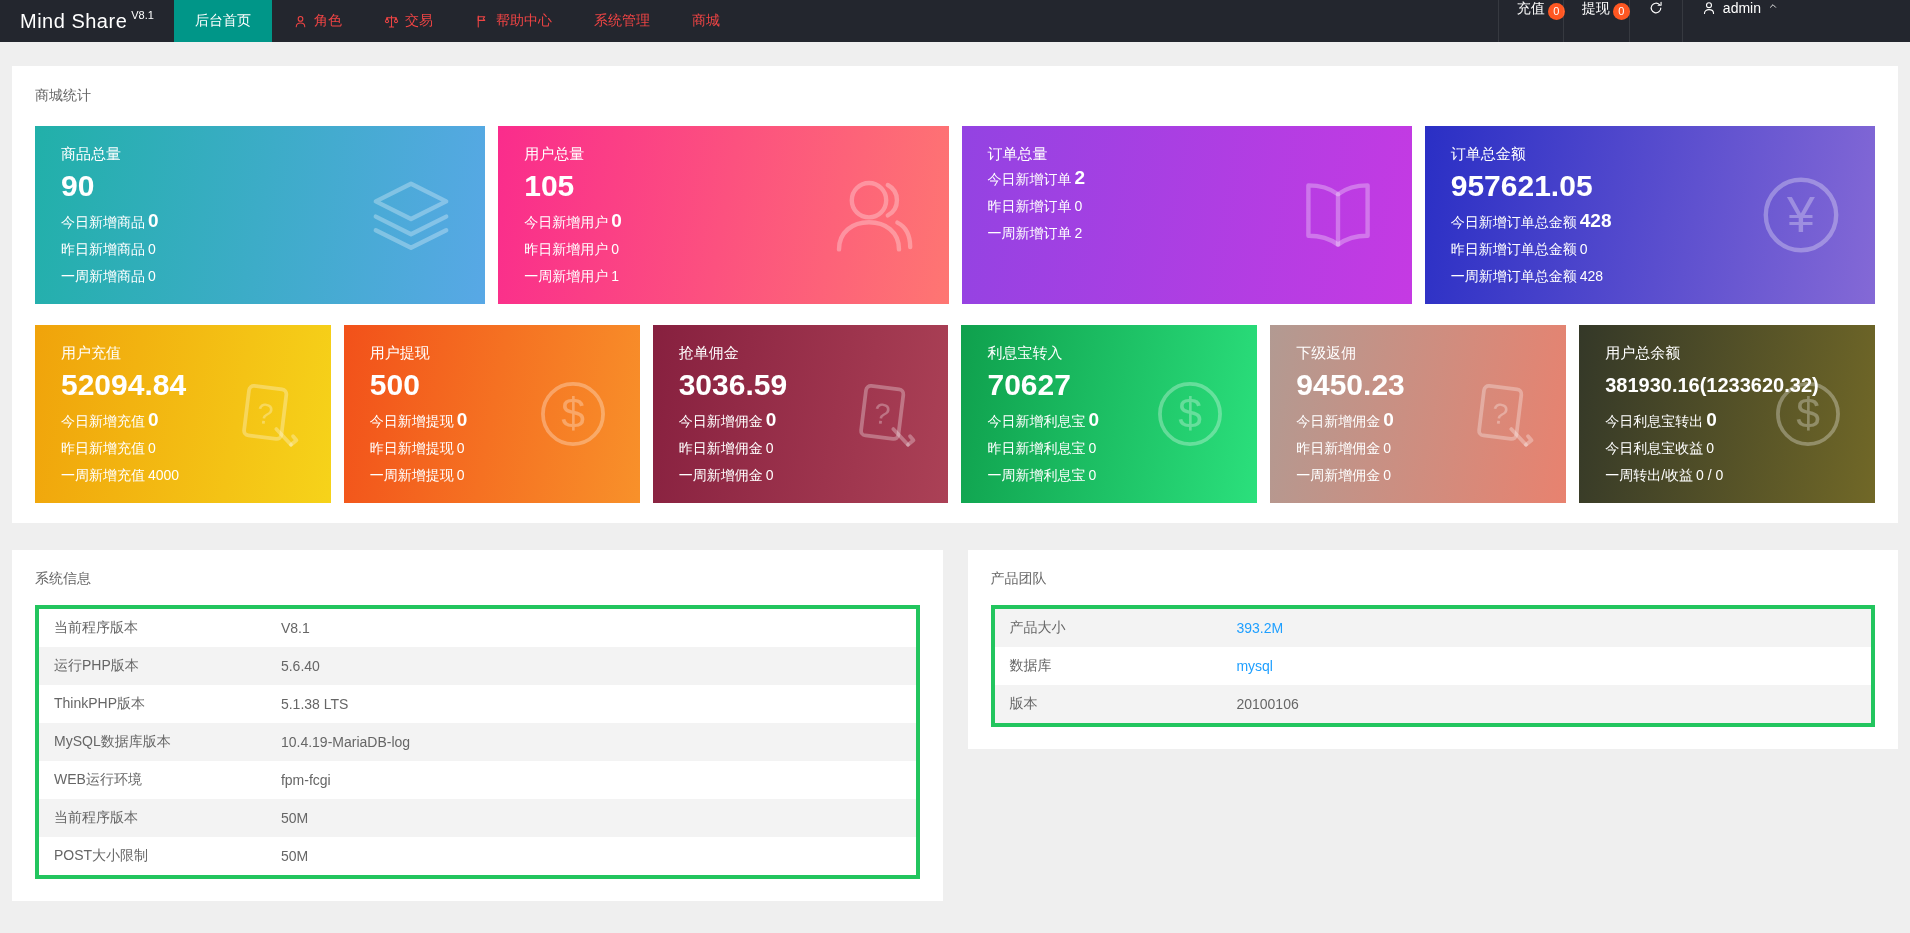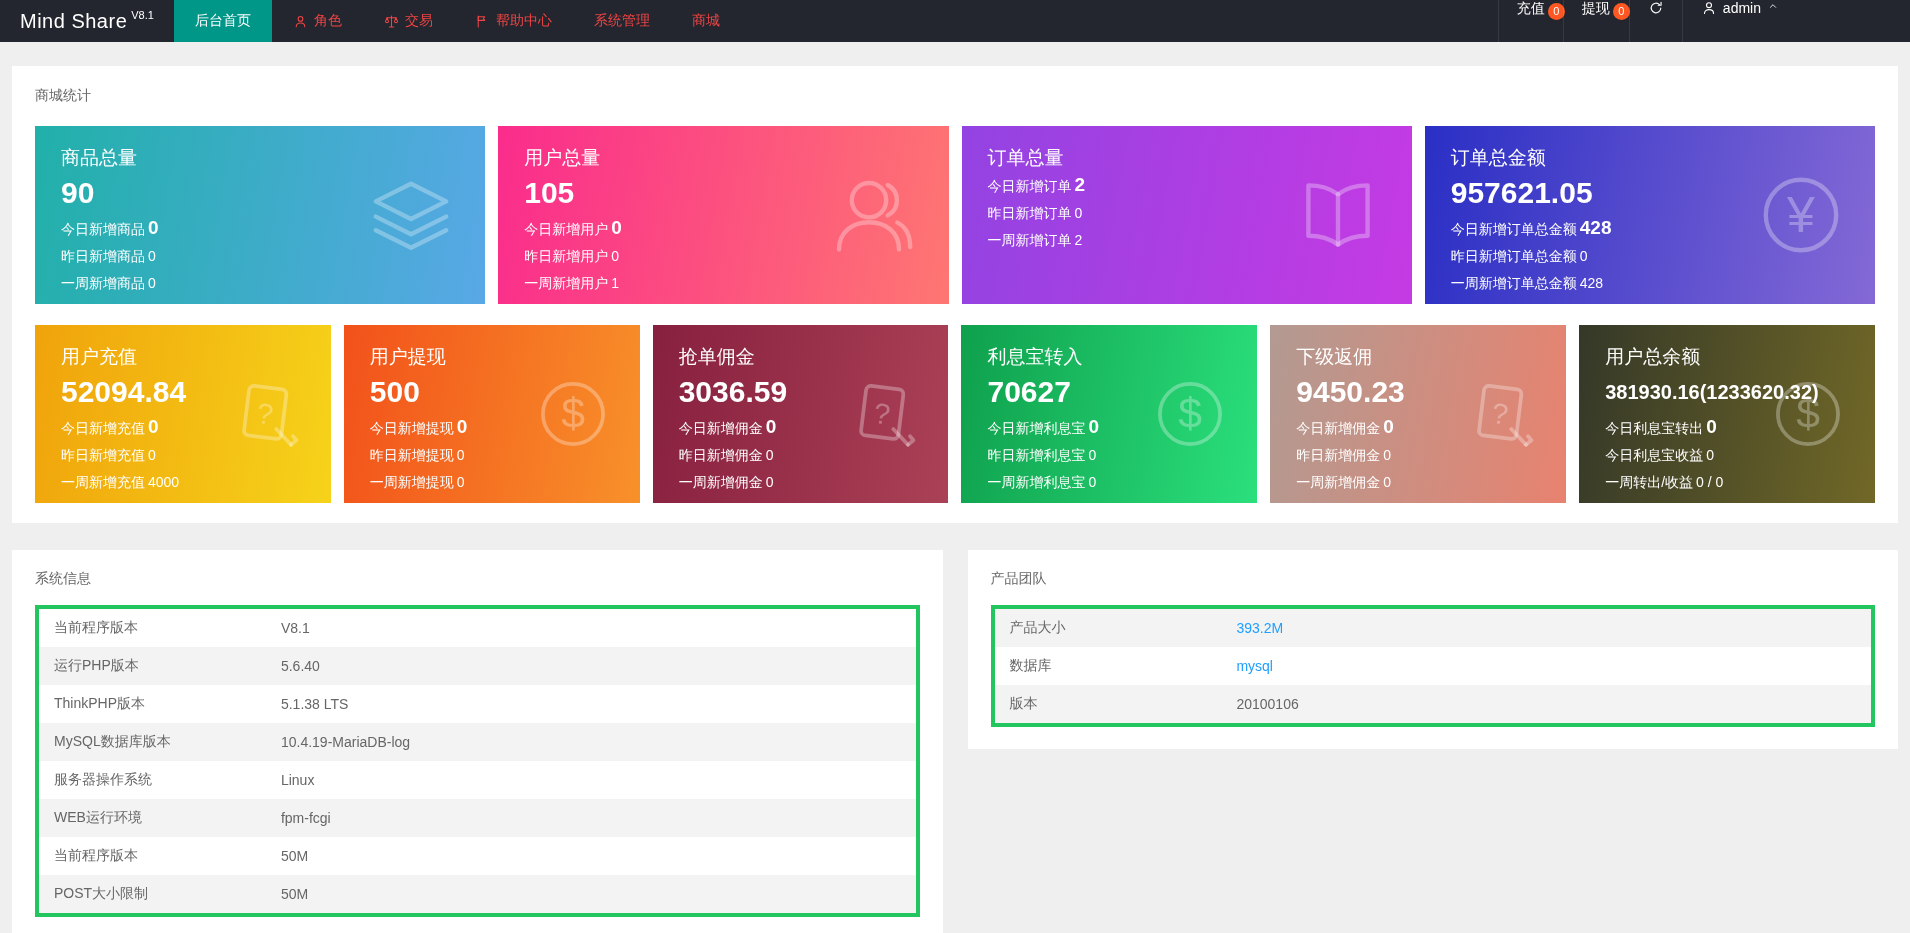--- a/index.html
+++ b/index.html
@@ -23,21 +23,21 @@
   .hr-item:last-child{border-right:1px solid rgba(255,255,255,.0);}
   .hr-item svg{width:16px;height:16px;stroke-width:1.7;}
   .hr-item .caret svg{width:12px;height:12px;}
   .badge{position:absolute;top:3px;right:-2px;background:#FF5722;color:#fff;font-size:11px;min-width:17px;height:17px;line-height:17px;border-radius:9px;text-align:center;padding:0 2px;box-sizing:border-box;}
   
   .panel-white{background:#fff;}
   .section-stats{margin:24px 12px 0;padding:21px 23px 20px;}
   .section-title{font-size:14px;color:#666;}
   .cards-row{display:flex;gap:13px;margin-top:21px;}
   .stat-card{position:relative;flex:1;height:178px;color:#fff;padding:19px 0 0 26px;box-sizing:border-box;overflow:hidden;}
-  .stat-title{font-size:19px;font-weight:400;}
+  .stat-title{font-size:15px;font-weight:400;}
   .stat-value{font-size:30px;font-weight:700;line-height:38px;margin:3px 0 2px;}
   .stat-value.small{font-size:20px;line-height:38px;}
   .stat-line{font-size:14px;line-height:27px;white-space:nowrap;}
   .stat-line b{font-size:19px;font-weight:700;margin-left:3px;}
   .stat-line span.v{margin-left:3px;}
   .stat-icon{position:absolute;right:26px;top:50%;transform:translateY(-50%);color:rgba(255,255,255,.30);}
   .row-a .stat-icon{width:96px;height:96px;}
   .row-b .stat-icon{width:82px;height:82px;}
   .stat-icon svg{width:100%;height:100%;stroke-width:1.1;}
   
@@ -294,24 +294,20 @@
             </tr>
             <tr>
               <td class="lbl">ThinkPHP版本</td>
               <td>5.1.38 LTS</td>
             </tr>
             <tr>
               <td class="lbl">MySQL数据库版本</td>
               <td>10.4.19-MariaDB-log</td>
             </tr>
             <tr>
-              <td class="lbl">服务器操作系统</td>
-              <td>Linux</td>
-            </tr>
-            <tr>
               <td class="lbl">WEB运行环境</td>
               <td>fpm-fcgi</td>
             </tr>
             <tr>
               <td class="lbl">当前程序版本</td>
               <td>50M</td>
             </tr>
             <tr>
               <td class="lbl">POST大小限制</td>
               <td>50M</td>

